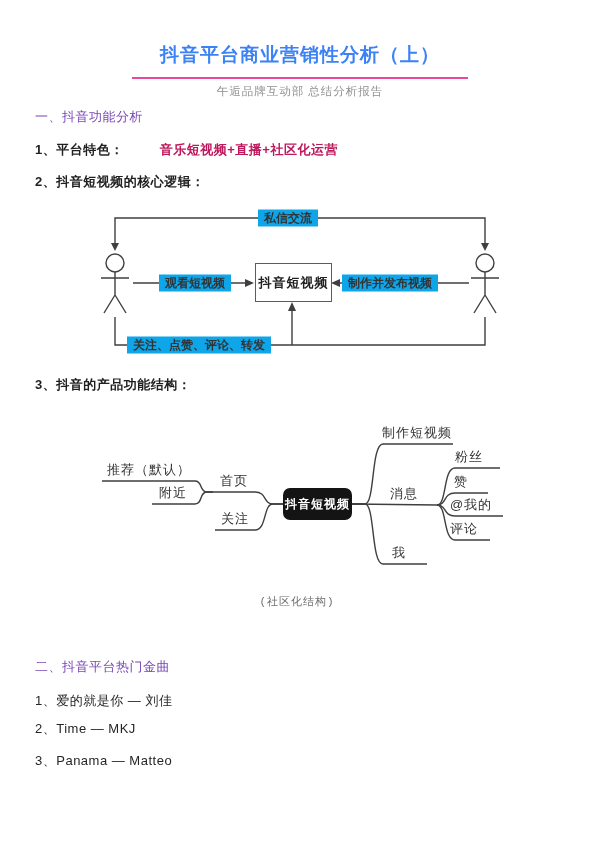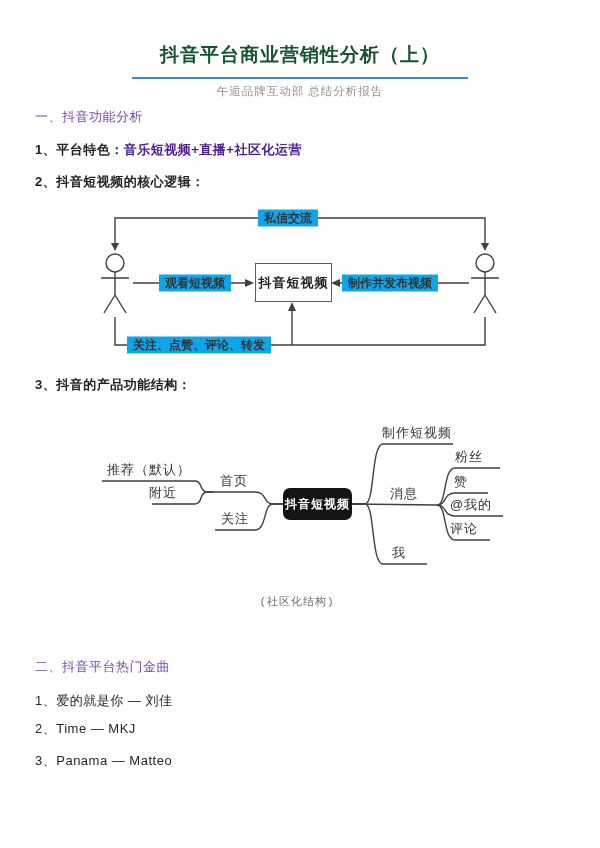--- a/index.html
+++ b/index.html
@@ -2,28 +2,28 @@
 <html><head>
 <meta charset="utf-8">
 <style>
   html,body{margin:0;padding:0;background:#ffffff;}
   .page{position:relative;width:600px;height:848px;background:#ffffff;overflow:hidden;
         font-family:"Liberation Sans","DejaVu Sans",sans-serif;color:#262626;}
 
   
   .title-wrap{position:absolute;top:42px;left:0;right:0;text-align:center;}
   .title{display:inline-block;font-size:19px;font-weight:bold;letter-spacing:1px;
-         color:#14532d;padding:0 28px 9px 28px;border-bottom:2px solid #3b82f6;}
+         color:#3b82f6;padding:0 28px 9px 28px;border-bottom:2px solid #ec4899;}
   .subtitle{position:absolute;top:84px;left:0;right:0;text-align:center;
             font-size:11.5px;color:#8f8f8f;letter-spacing:1px;}
 
   
   .h-purple{position:absolute;left:35px;font-size:13px;font-weight:normal;color:#7a48b5;letter-spacing:.5px;}
   .line-item{position:absolute;left:35px;font-size:13px;font-weight:bold;color:#1f1f1f;letter-spacing:.5px;}
-  .hl{color:#4c1d95;}
+  .hl{color:#be185d;margin-left:36px;}
   .song{position:absolute;left:35px;font-size:13px;font-weight:normal;color:#262626;letter-spacing:.5px;}
 
   
   .diagram1{position:absolute;left:95px;top:205px;width:405px;height:155px;}
   .diagram1 svg{position:absolute;left:0;top:0;}
   .d1-label{position:absolute;transform:translate(-50%,-50%);background:#0ea5e9;
             padding:0 6px;font-size:12px;font-weight:bold;color:#333;white-space:nowrap;}
   .d1-box{position:absolute;left:160px;top:58px;width:75px;height:37px;background:#fff;
           border:1px solid #5c5c5c;display:flex;align-items:center;justify-content:center;
           font-weight:bold;font-size:13px;color:#222;letter-spacing:1px;}
@@ -127,21 +127,21 @@
 
         <path class="stroke" d="M342,75 C352,75 348,63 360,63 L393,63"></path>
 
         <path class="stroke" d="M342,75 C352,75 348,86 360,86 L408,86"></path>
 
         <path class="stroke" d="M342,75 C352,75 348,110 360,110 L395,110"></path>
       </g>
     </svg>
 
     <div class="mm-label" style="left:54px;top:51px;">推荐（默认）</div>
-    <div class="mm-label" style="left:68px;top:74px;">附近</div>
+    <div class="mm-label" style="left:78px;top:74px;">附近</div>
     <div class="mm-label" style="left:139px;top:62px;">首页</div>
     <div class="mm-label" style="left:140px;top:100px;">关注</div>
     <div class="mm-label" style="left:322px;top:14px;">制作短视频</div>
     <div class="mm-label" style="left:309px;top:75px;">消息</div>
     <div class="mm-label" style="left:304px;top:134px;">我</div>
     <div class="mm-label" style="left:374px;top:38px;text-align:center;">粉丝</div>
     <div class="mm-label" style="left:366px;top:63px;">赞</div>
     <div class="mm-label" style="left:376px;top:86px;">@我的</div>
     <div class="mm-label" style="left:369px;top:110px;">评论</div>
     <div class="mm-center">抖音短视频</div>

